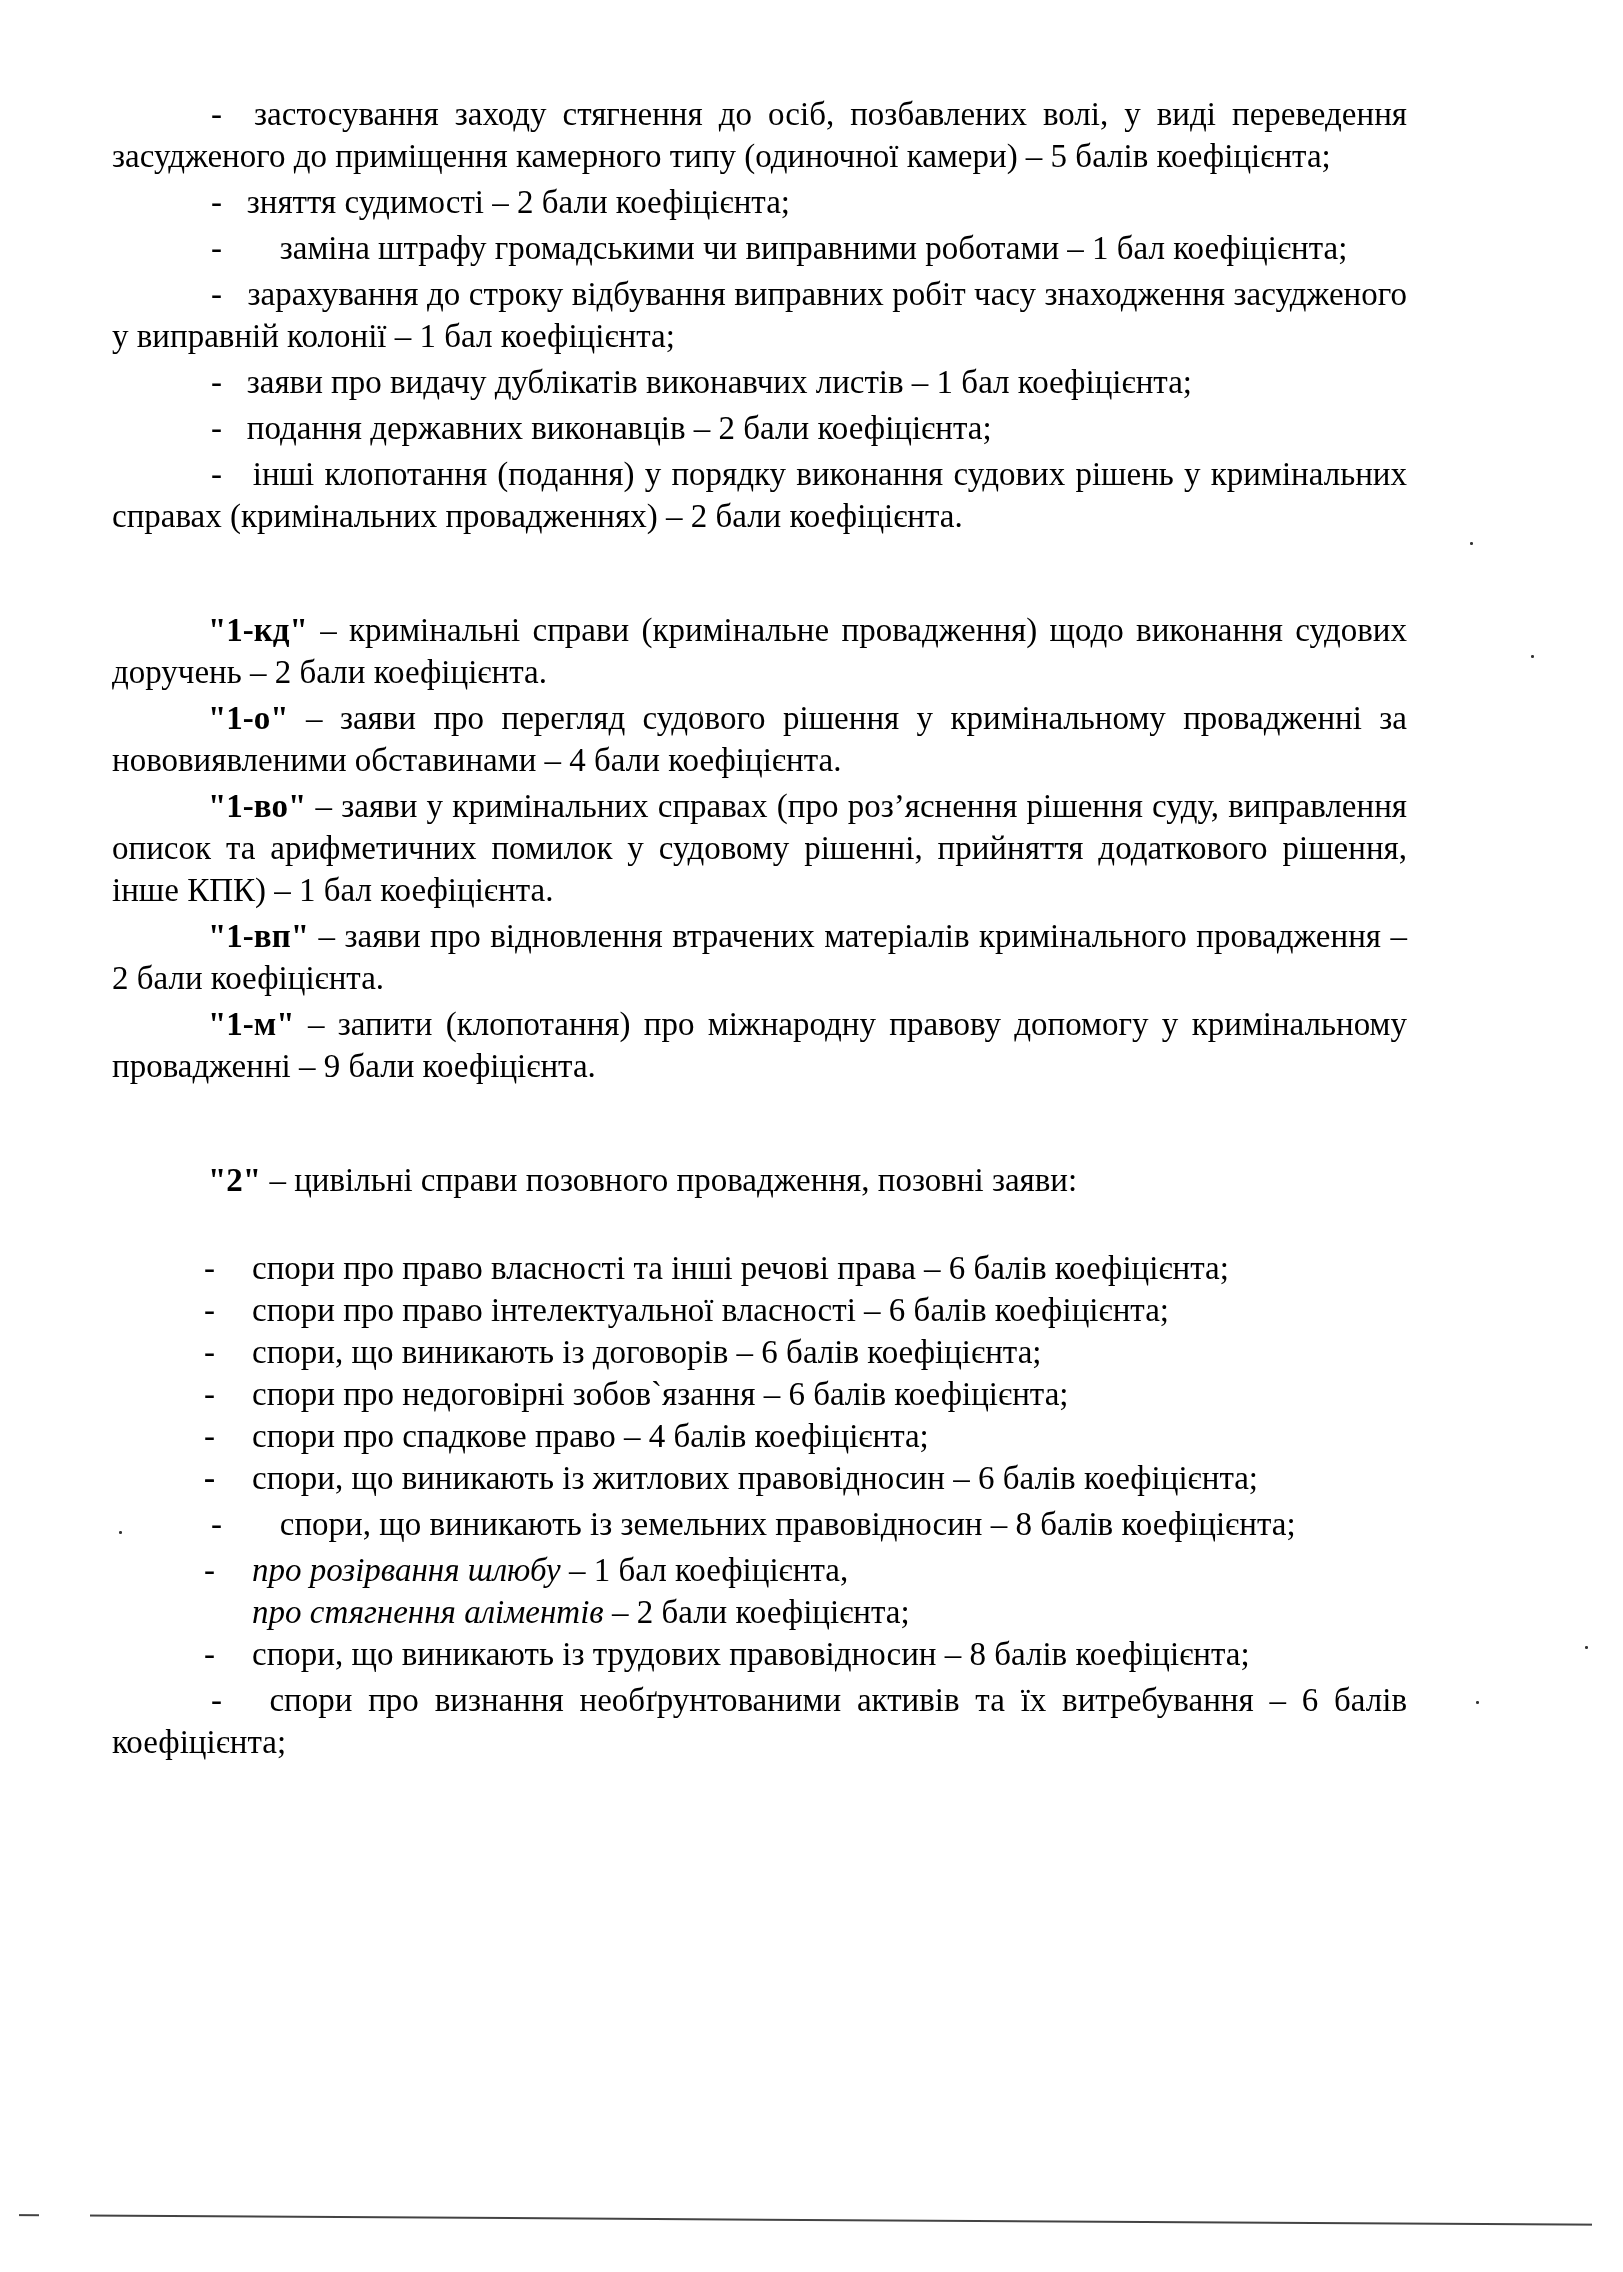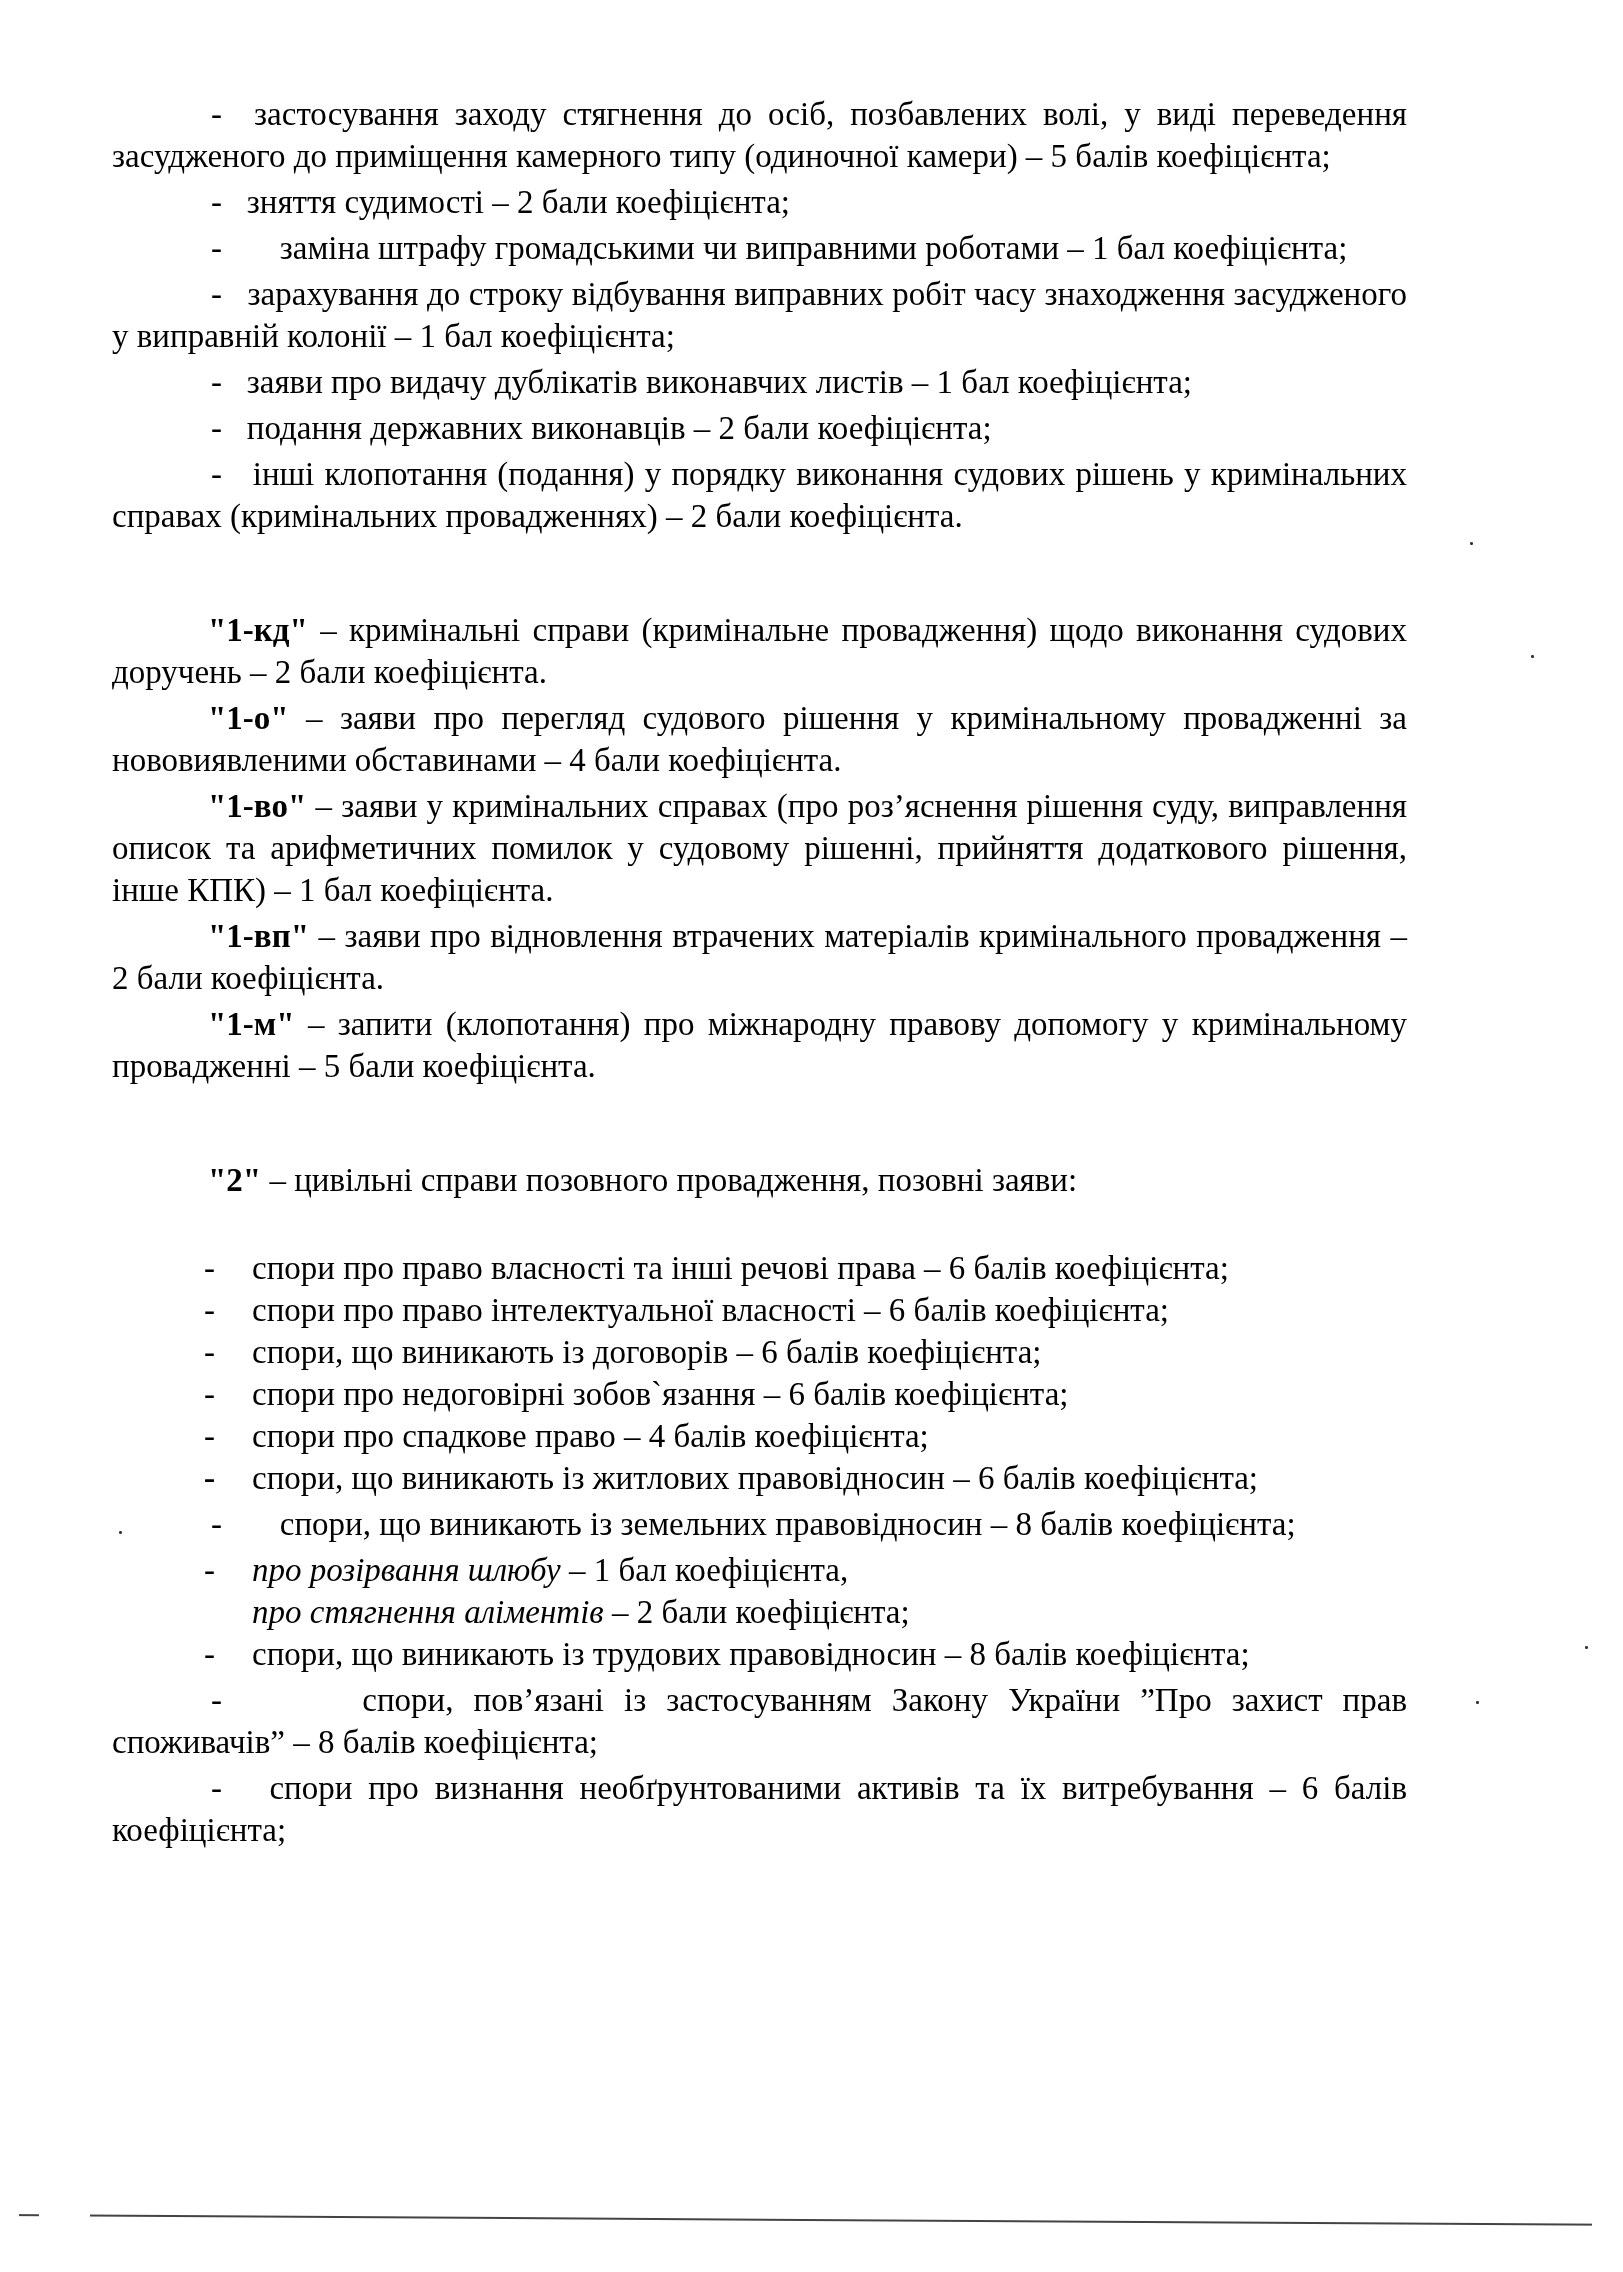--- a/index.html
+++ b/index.html
@@ -45,21 +45,21 @@
     <p class="p ind1"><span>-</span>&nbsp;&nbsp; <span>інші клопотання (подання) у порядку виконання судових рішень у кримінальних справах (кримінальних провадженнях) – 2 бали коефіцієнта.</span></p>
   </div>
 
   <div class="gap-lg"></div>
 
   <div>
     <p class="p ind2"><span class="code">"1-кд"</span><span> – кримінальні справи (кримінальне провадження) щодо виконання судових доручень – 2 бали коефіцієнта.</span></p>
     <p class="p ind2"><span class="code">"1-о"</span><span> – заяви про перегляд судового рішення у кримінальному провадженні за нововиявленими обставинами – 4 бали коефіцієнта.</span></p>
     <p class="p ind2"><span class="code">"1-во"</span><span> – заяви у кримінальних справах (про роз’яснення рішення суду, виправлення описок та арифметичних помилок у судовому рішенні, прийняття додаткового рішення, інше КПК) – 1 бал коефіцієнта.</span></p>
     <p class="p ind2"><span class="code">"1-вп"</span><span> – заяви про відновлення втрачених матеріалів кримінального провадження – 2 бали коефіцієнта.</span></p>
-    <p class="p ind2"><span class="code">"1-м"</span><span> – запити (клопотання) про міжнародну правову допомогу у кримінальному провадженні – 5 бали коефіцієнта.</span></p>
+    <p class="p ind2"><span class="code">"1-м"</span><span> – запити (клопотання) про міжнародну правову допомогу у кримінальному провадженні – 9 бали коефіцієнта.</span></p>
   </div>
 
   <div class="gap-lg"></div>
 
   <p class="p ind2"><span class="code">"2"</span><span> – цивільні справи позовного провадження, позовні заяви:</span></p>
 
   <div class="gap"></div>
 
   <div class="list">
     <div class="li"><span class="dash">-</span><span>спори про право власності та інші речові права – 6 балів коефіцієнта;</span></div>
@@ -69,21 +69,20 @@
     <div class="li"><span class="dash">-</span><span>спори про спадкове право – 4 балів коефіцієнта;</span></div>
     <div class="li"><span class="dash">-</span></div>
     <div class="li"><span class="dash">-</span><span>спори, що виникають із житлових правовідносин – 6 балів коефіцієнта;</span></div>
     <p class="p ind1"><span>-</span>&nbsp;&nbsp;&nbsp;&nbsp;&nbsp;&nbsp; <span>спори, що виникають із земельних правовідносин – 8 балів коефіцієнта;</span></p>
     <div class="li"><span class="dash">-</span></div>
     <div class="sub">
       <div><span class="it">про розірвання шлюбу</span><span> – 1 бал коефіцієнта,</span></div>
       <div><span class="it">про стягнення аліментів</span><span> – 2 бали коефіцієнта;</span></div>
     </div>
     <div class="li"><span class="dash">-</span><span>спори, що виникають із трудових правовідносин – 8 балів коефіцієнта;</span></div>
-    <p class="p ind1"><span>-</span>&nbsp;&nbsp;&nbsp;&nbsp;&nbsp;&nbsp; <span>спори, пов’язані із застосуванням Закону України ”Про захист прав споживачів” – 8 балів коефіцієнта;</span></p>
     <p class="p ind1"><span>-</span>&nbsp;&nbsp; <span>спори про визнання необґрунтованими активів та їх витребування – 6 балів коефіцієнта;</span></p>
   </div>
 </div>
 
 <div class="scanline"></div>
 <div class="scanline2"></div>
 <div class="speck" style="left:1470px;top:542px"></div>
 <div class="speck" style="left:1531px;top:655px"></div>
 <div class="speck" style="left:1585px;top:1646px"></div>
 <div class="speck" style="left:1476px;top:1701px"></div>

